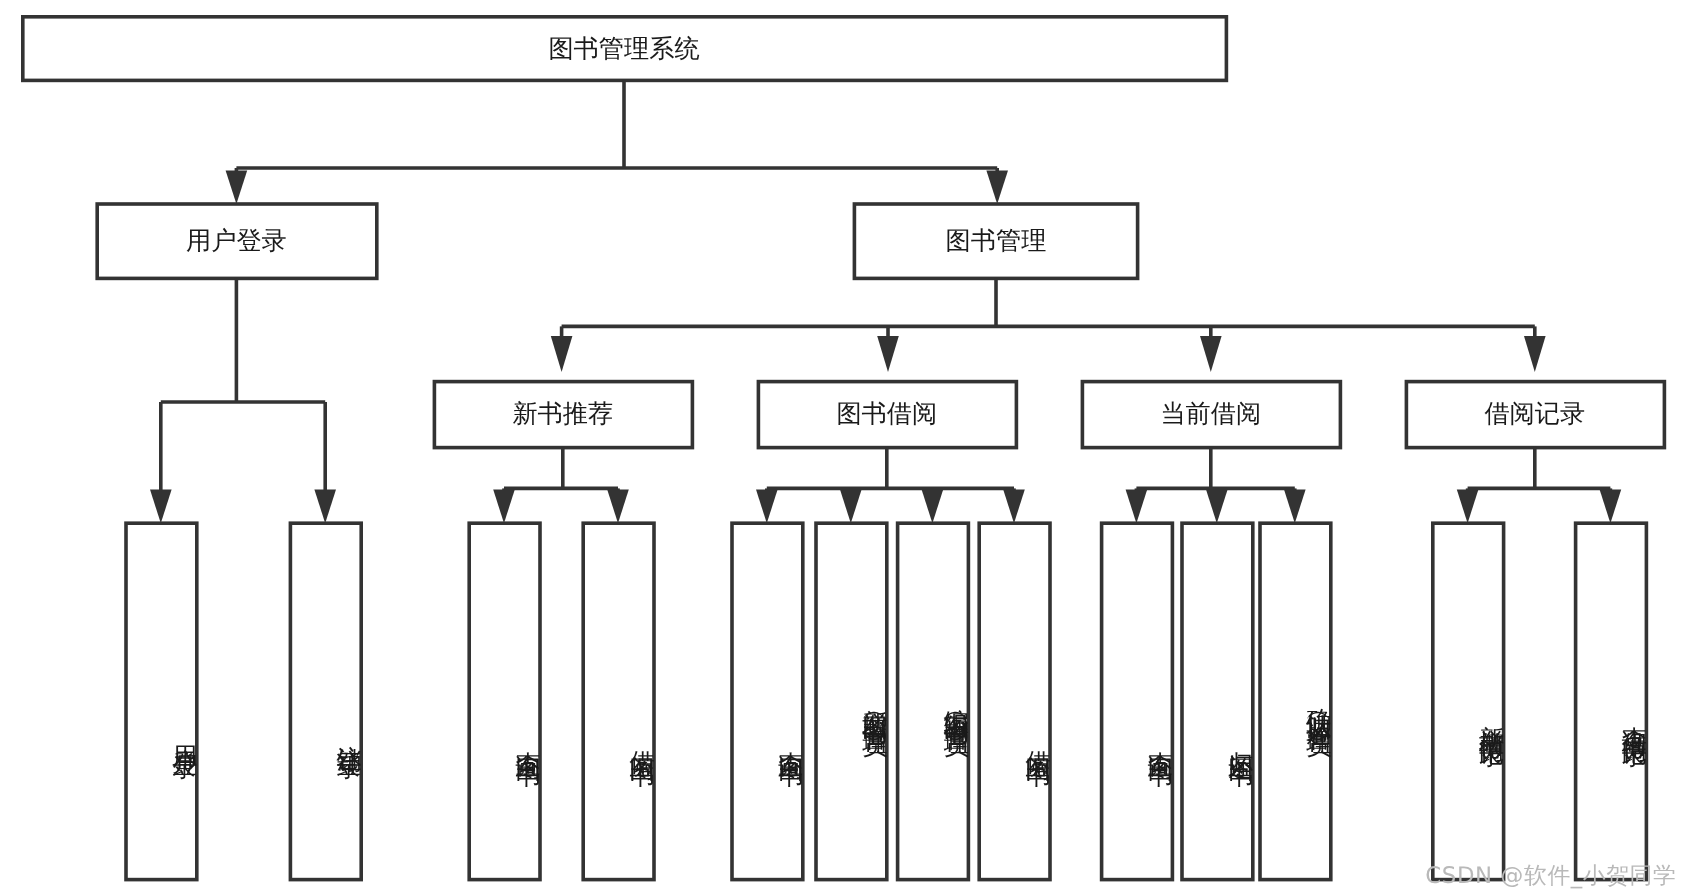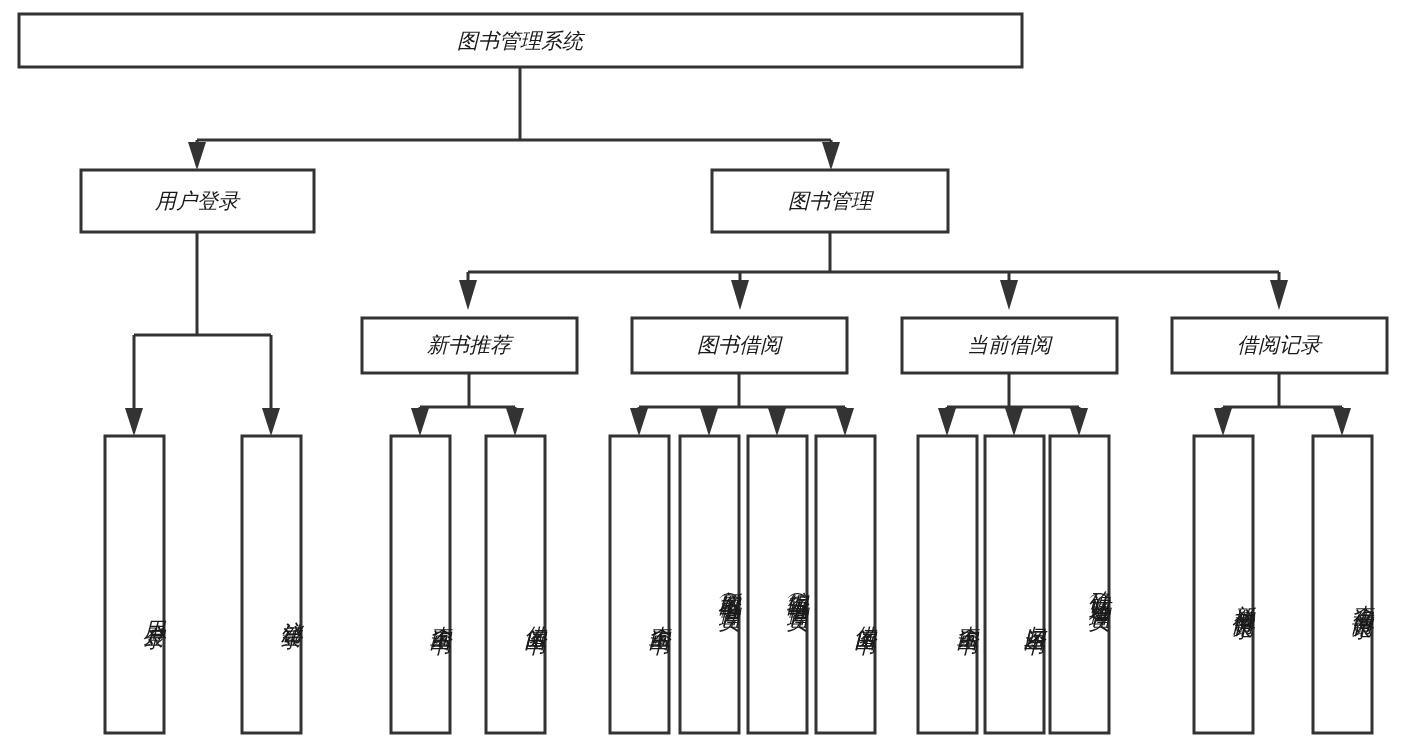--- a/index.html
+++ b/index.html
@@ -11,21 +11,20 @@
     width: 1405px;
     height: 747px;
     font-family: "DejaVu Sans", "Liberation Sans", sans-serif;
     overflow: hidden;
   }
   #diagram-root {
     position: relative;
     width: 1405px;
     height: 747px;
     background: #ffffff;
-    font-style: italic;
   }
   svg#flow {
     position: absolute;
     left: 0;
     top: 0;
     width: 1405px;
     height: 747px;
   }
   .node-box {
     fill: #ffffff;
@@ -214,14 +213,15 @@
   <div class="vtext" style="left:748px; top:444px; width:59px; height:286px;">编辑图书（管理员）</div>
   <div class="vtext" style="left:816px; top:500px; width:59px; height:230px;">借阅图书</div>
 
   <div class="vtext" style="left:918px; top:500px; width:59px; height:230px;">查询图书</div>
   <div class="vtext" style="left:985px; top:500px; width:59px; height:230px;">归还图书</div>
   <div class="vtext" style="left:1050px; top:444px; width:59px; height:286px;">确认归还（管理员）</div>
 
   <div class="vtext" style="left:1194px; top:466px; width:59px; height:262px;">新增借阅记录</div>
   <div class="vtext" style="left:1313px; top:466px; width:59px; height:262px;">查询借阅记录</div>
 
+  <div class="watermark">CSDN @软件_小贺同学</div>
 
 </div>
 
 </body></html>

